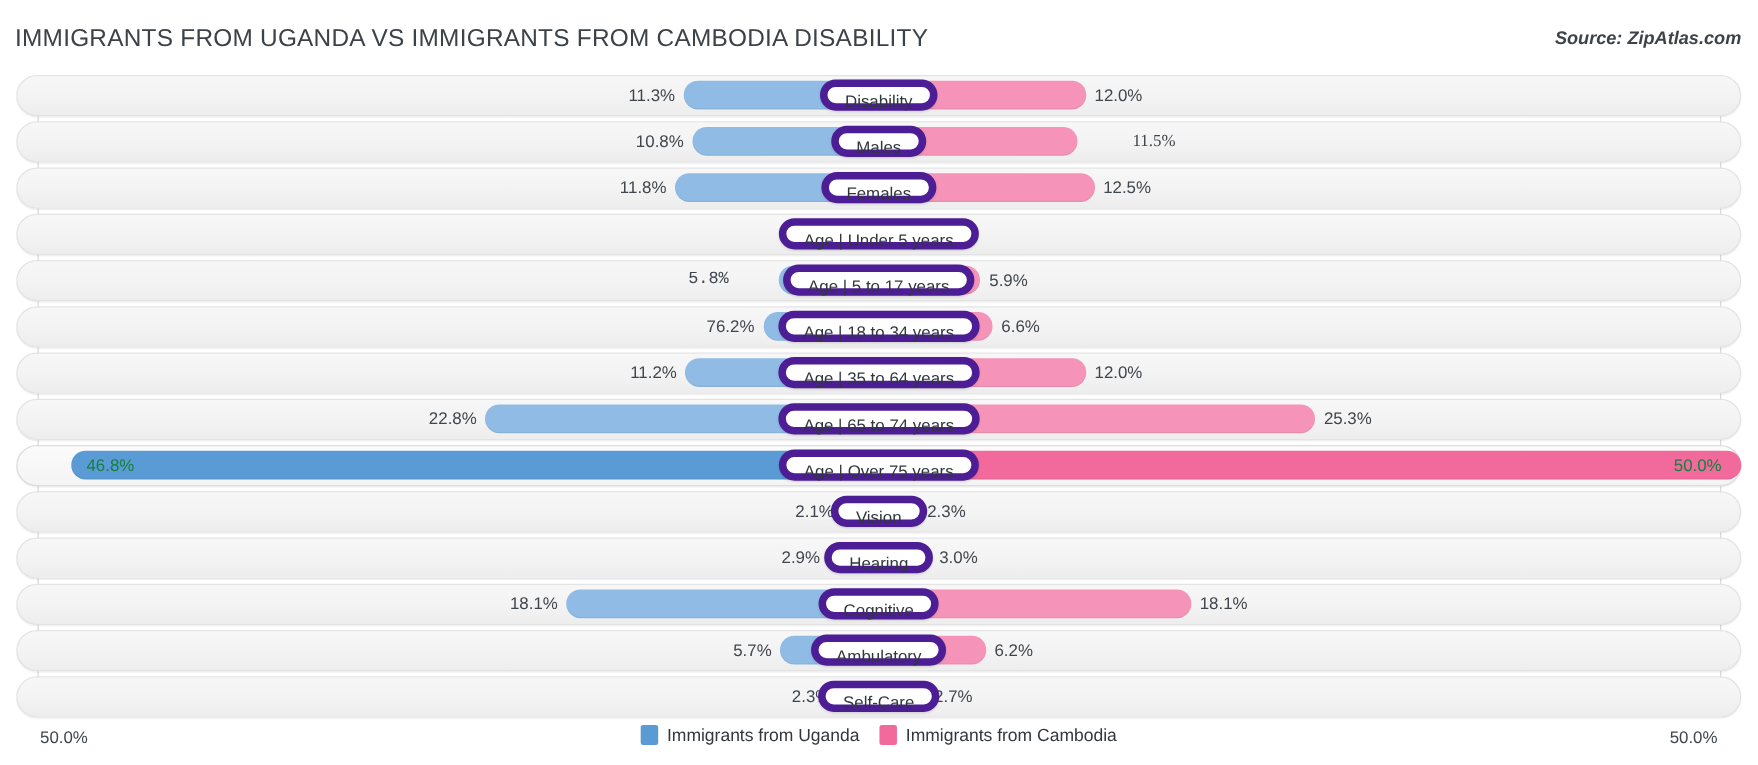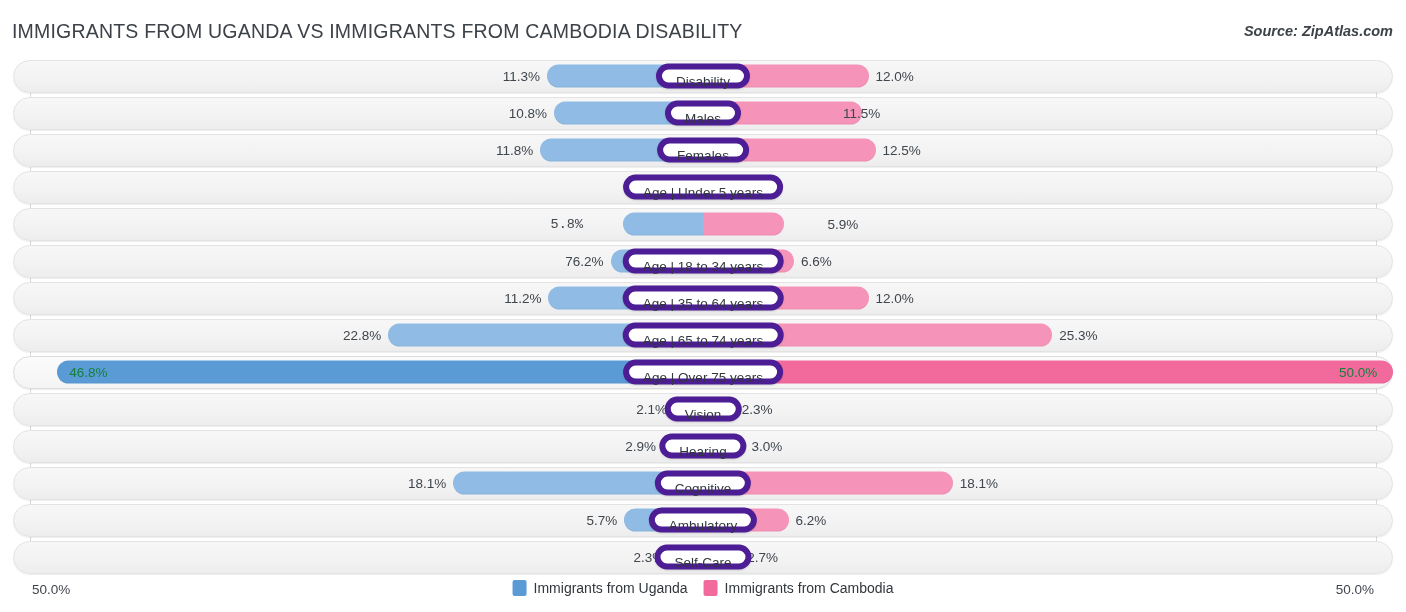--- a/index.html
+++ b/index.html
@@ -132,21 +132,21 @@
           <div class="bar right bar-pink" style="width: 165.6px;"></div>
           <div class="val l" style="right: 865.94px;">11.3%</div>
           <div class="val r" style="left: 875.6px;">12.0%</div>
           <div class="pill">Disability</div>
         </div>
         <div class="row">
           <div class="track"></div>
           <div class="bar left bar-blue" style="width: 149.04px;"></div>
           <div class="bar right bar-pink" style="width: 158.7px;"></div>
           <div class="val l" style="right: 859.04px;">10.8%</div>
-          <div class="val r" style="left: 843px;">11.5%</div>
+          <div class="val r" style="left: 906px; font-family: Liberation Serif, serif;">11.5%</div>
           <div class="pill">Males</div>
         </div>
         <div class="row">
           <div class="track"></div>
           <div class="bar left bar-blue" style="width: 162.84px;"></div>
           <div class="bar right bar-pink" style="width: 172.5px;"></div>
           <div class="val l" style="right: 872.84px;">11.8%</div>
           <div class="val r" style="left: 882.5px;">12.5%</div>
           <div class="pill">Females</div>
         </div>
@@ -156,21 +156,22 @@
           <div class="bar right bar-pink" style="width: 16.56px;"></div>
           <div class="val l" style="right: 725.18px;">1.1%</div>
           <div class="val r" style="left: 726.56px;">1.2%</div>
           <div class="pill">Age | Under 5 years</div>
         </div>
         <div class="row">
           <div class="track"></div>
           <div class="bar left bar-blue" style="width: 80.04px;"></div>
           <div class="bar right bar-pink" style="width: 81.42px;"></div>
           <div class="val l" style="right: 823px; font-family: Liberation Mono, monospace;">5.8%</div>
-          <div class="val r" style="left: 791.42px; margin-left: 36px;">5.9%</div>
+          <div class="val r" style="left: 791.42px;">5.9%</div>
+          <div class="pill">Age | 5 to 17 years</div>
         </div>
         <div class="row">
           <div class="track"></div>
           <div class="bar left bar-blue" style="width: 92.46px;"></div>
           <div class="bar right bar-pink" style="width: 91.08px;"></div>
           <div class="val l" style="right: 802.46px;">76.2%</div>
           <div class="val r" style="left: 801.08px;">6.6%</div>
           <div class="pill">Age | 18 to 34 years</div>
         </div>
         <div class="row">

